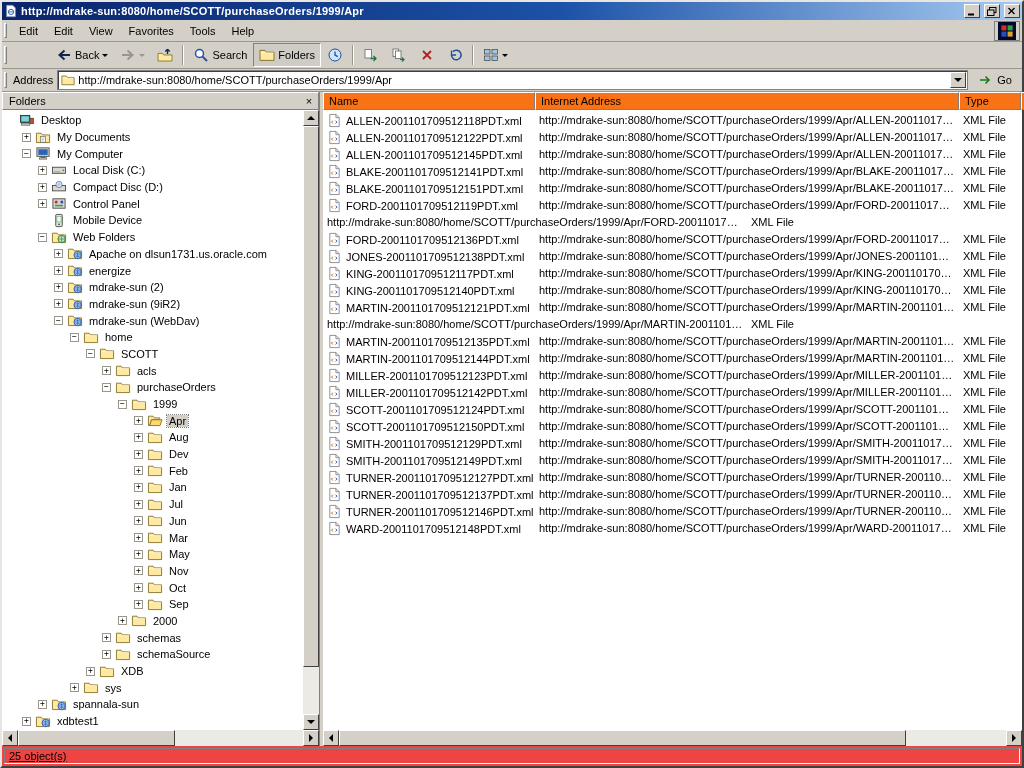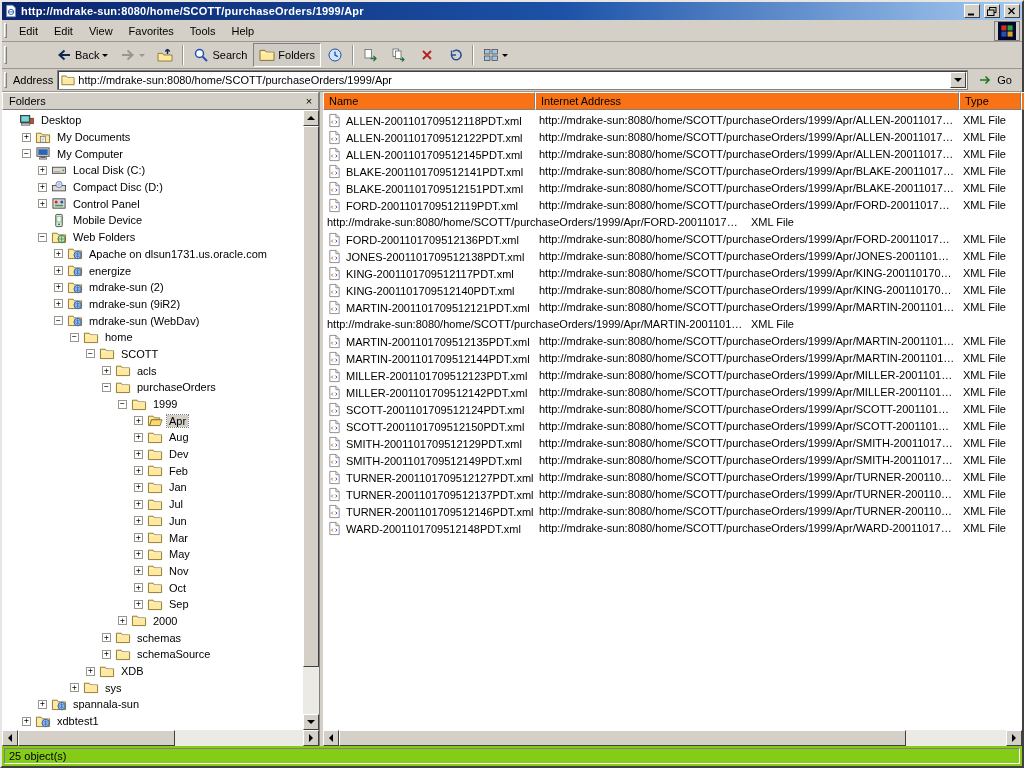--- a/index.html
+++ b/index.html
@@ -69,21 +69,21 @@
   .list-header{height:18px;flex:none;display:flex;background:#d4d0c8;}
   .col-header{border:1px solid;border-color:#fff #808080 #808080 #fff;background:#f97316;padding:2px 5px;white-space:nowrap;overflow:hidden;flex:none;}
   .file-rows{flex:1;min-height:0;overflow:hidden;padding-top:2px;}
   .file-row{height:17px;display:flex;align-items:center;}
   .cell{flex:none;padding:0 4px;white-space:nowrap;overflow:hidden;}
   .c-name{display:flex;align-items:center;gap:4px;}
   .c-name .icon{width:15px;height:15px;}
   .c-addr{text-overflow:ellipsis;line-height:17px;}
   .c-type{line-height:17px;}
   
-  .statusbar{height:20px;flex:none;display:flex;align-items:stretch;padding:2px;background:#84cc16;gap:2px;}
+  .statusbar{height:20px;flex:none;display:flex;align-items:stretch;padding:2px;background:#ef4444;gap:2px;text-decoration:underline;}
   .status-pane{flex:1;border:1px solid;border-color:#808080 #fff #fff #808080;display:flex;align-items:center;padding:0 4px;}
 </style>
 </head>
 <body>
 
 <div class="window">
 
   <div class="titlebar">
     <span class="icon">
         <svg viewBox="0 0 16 16">

